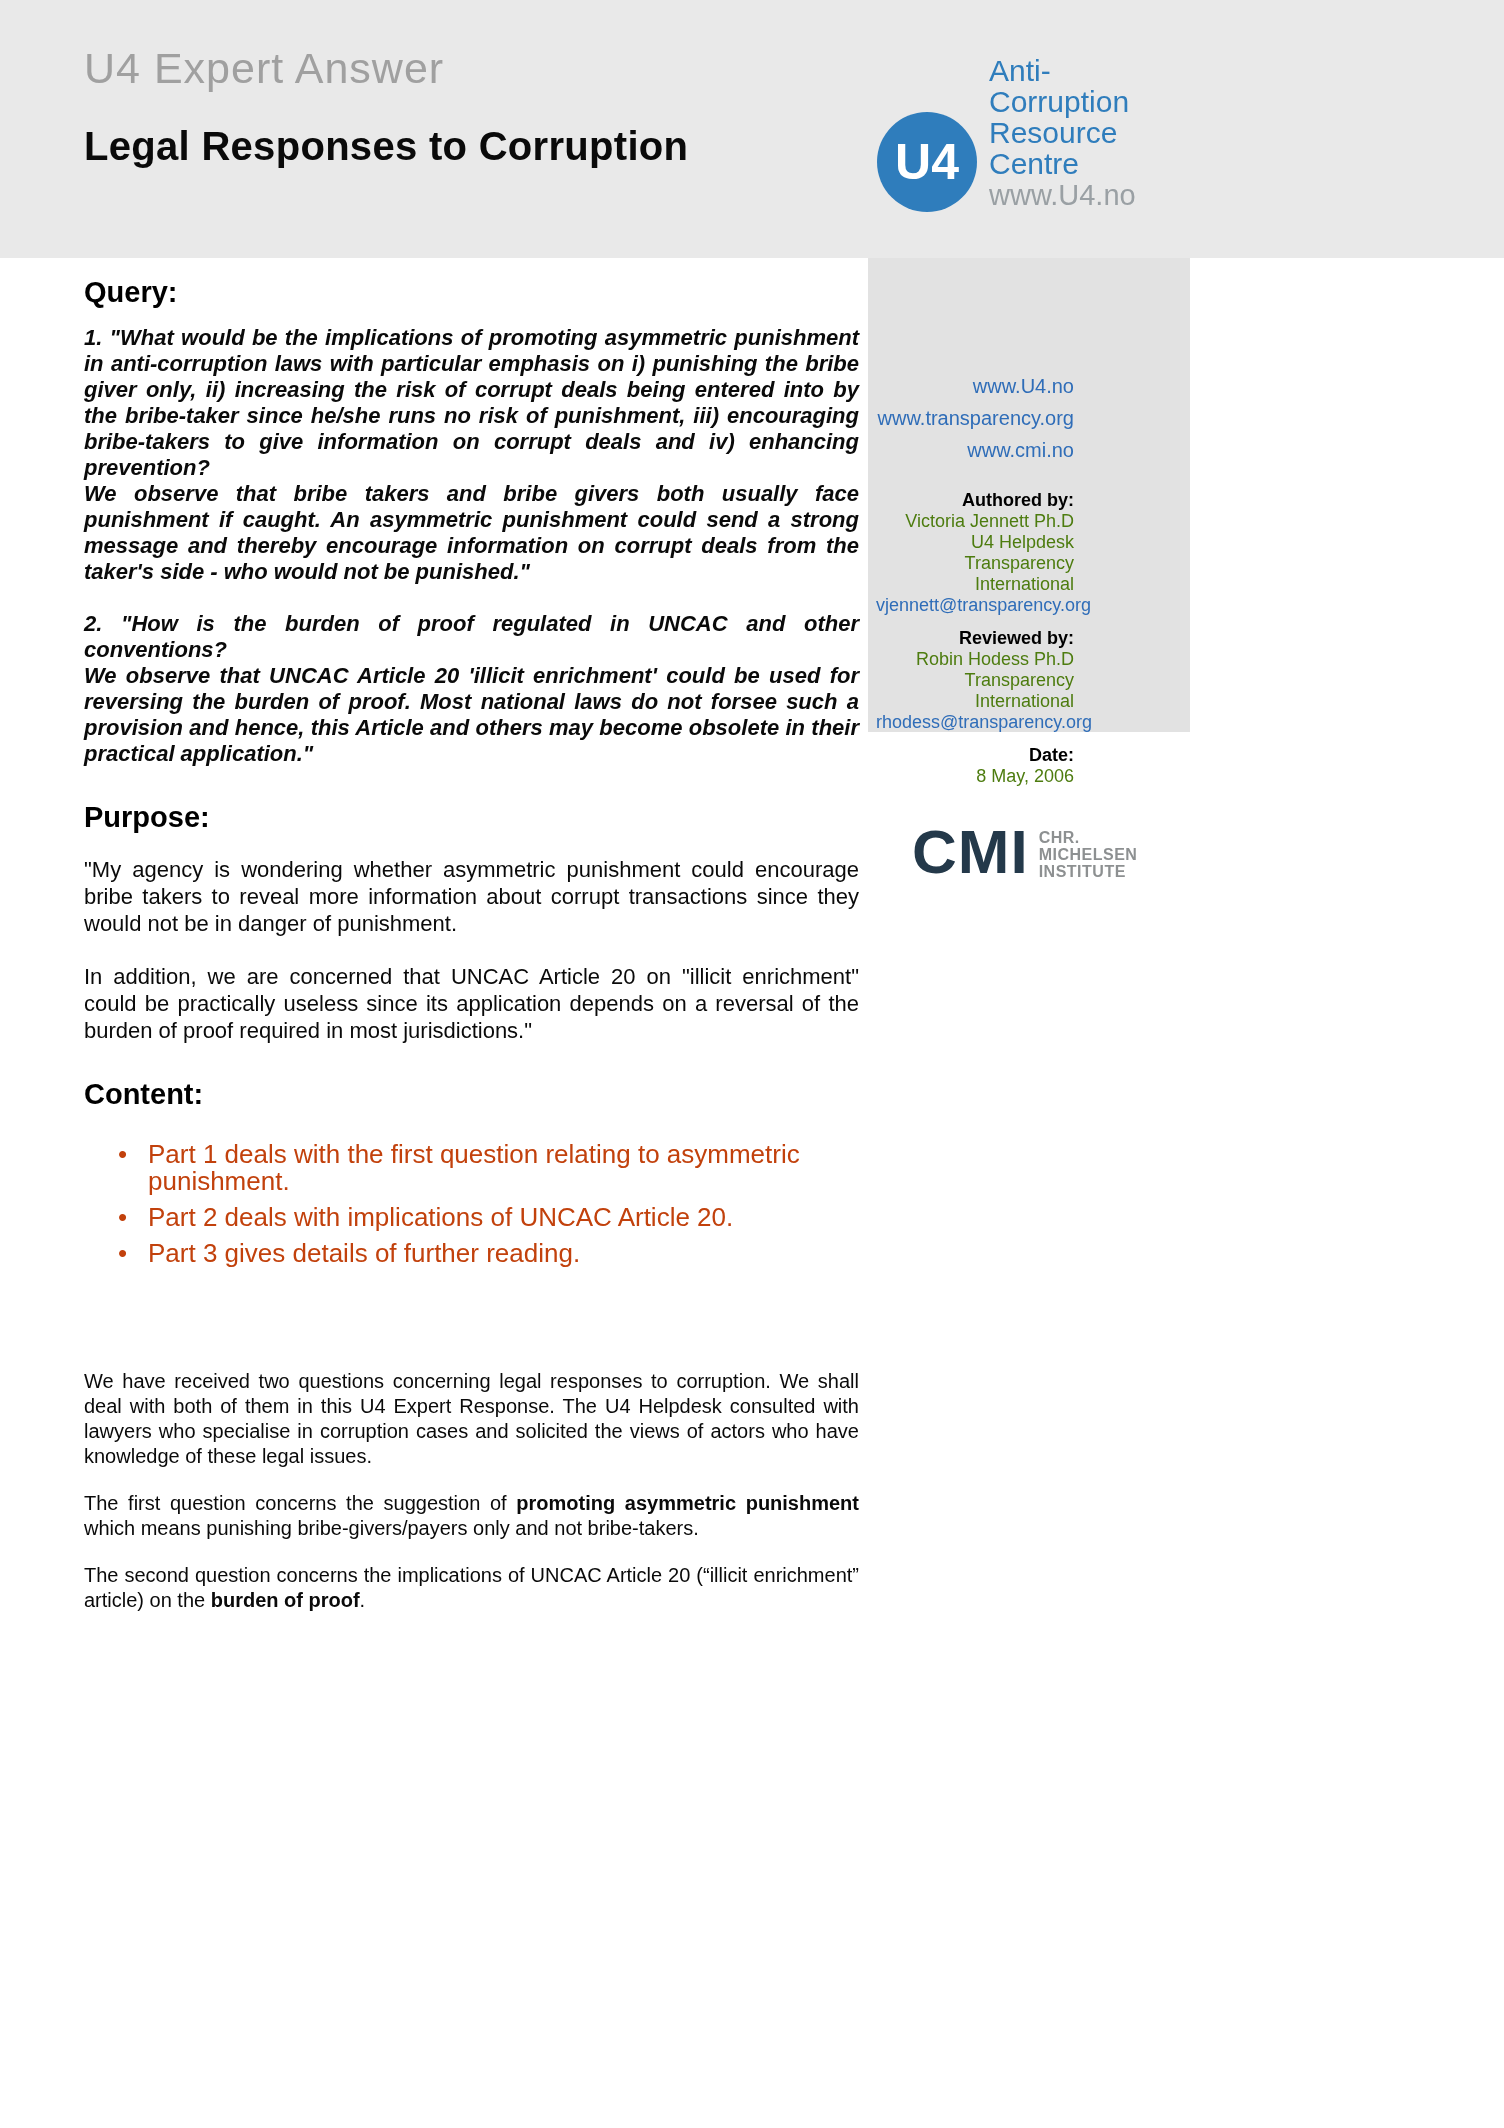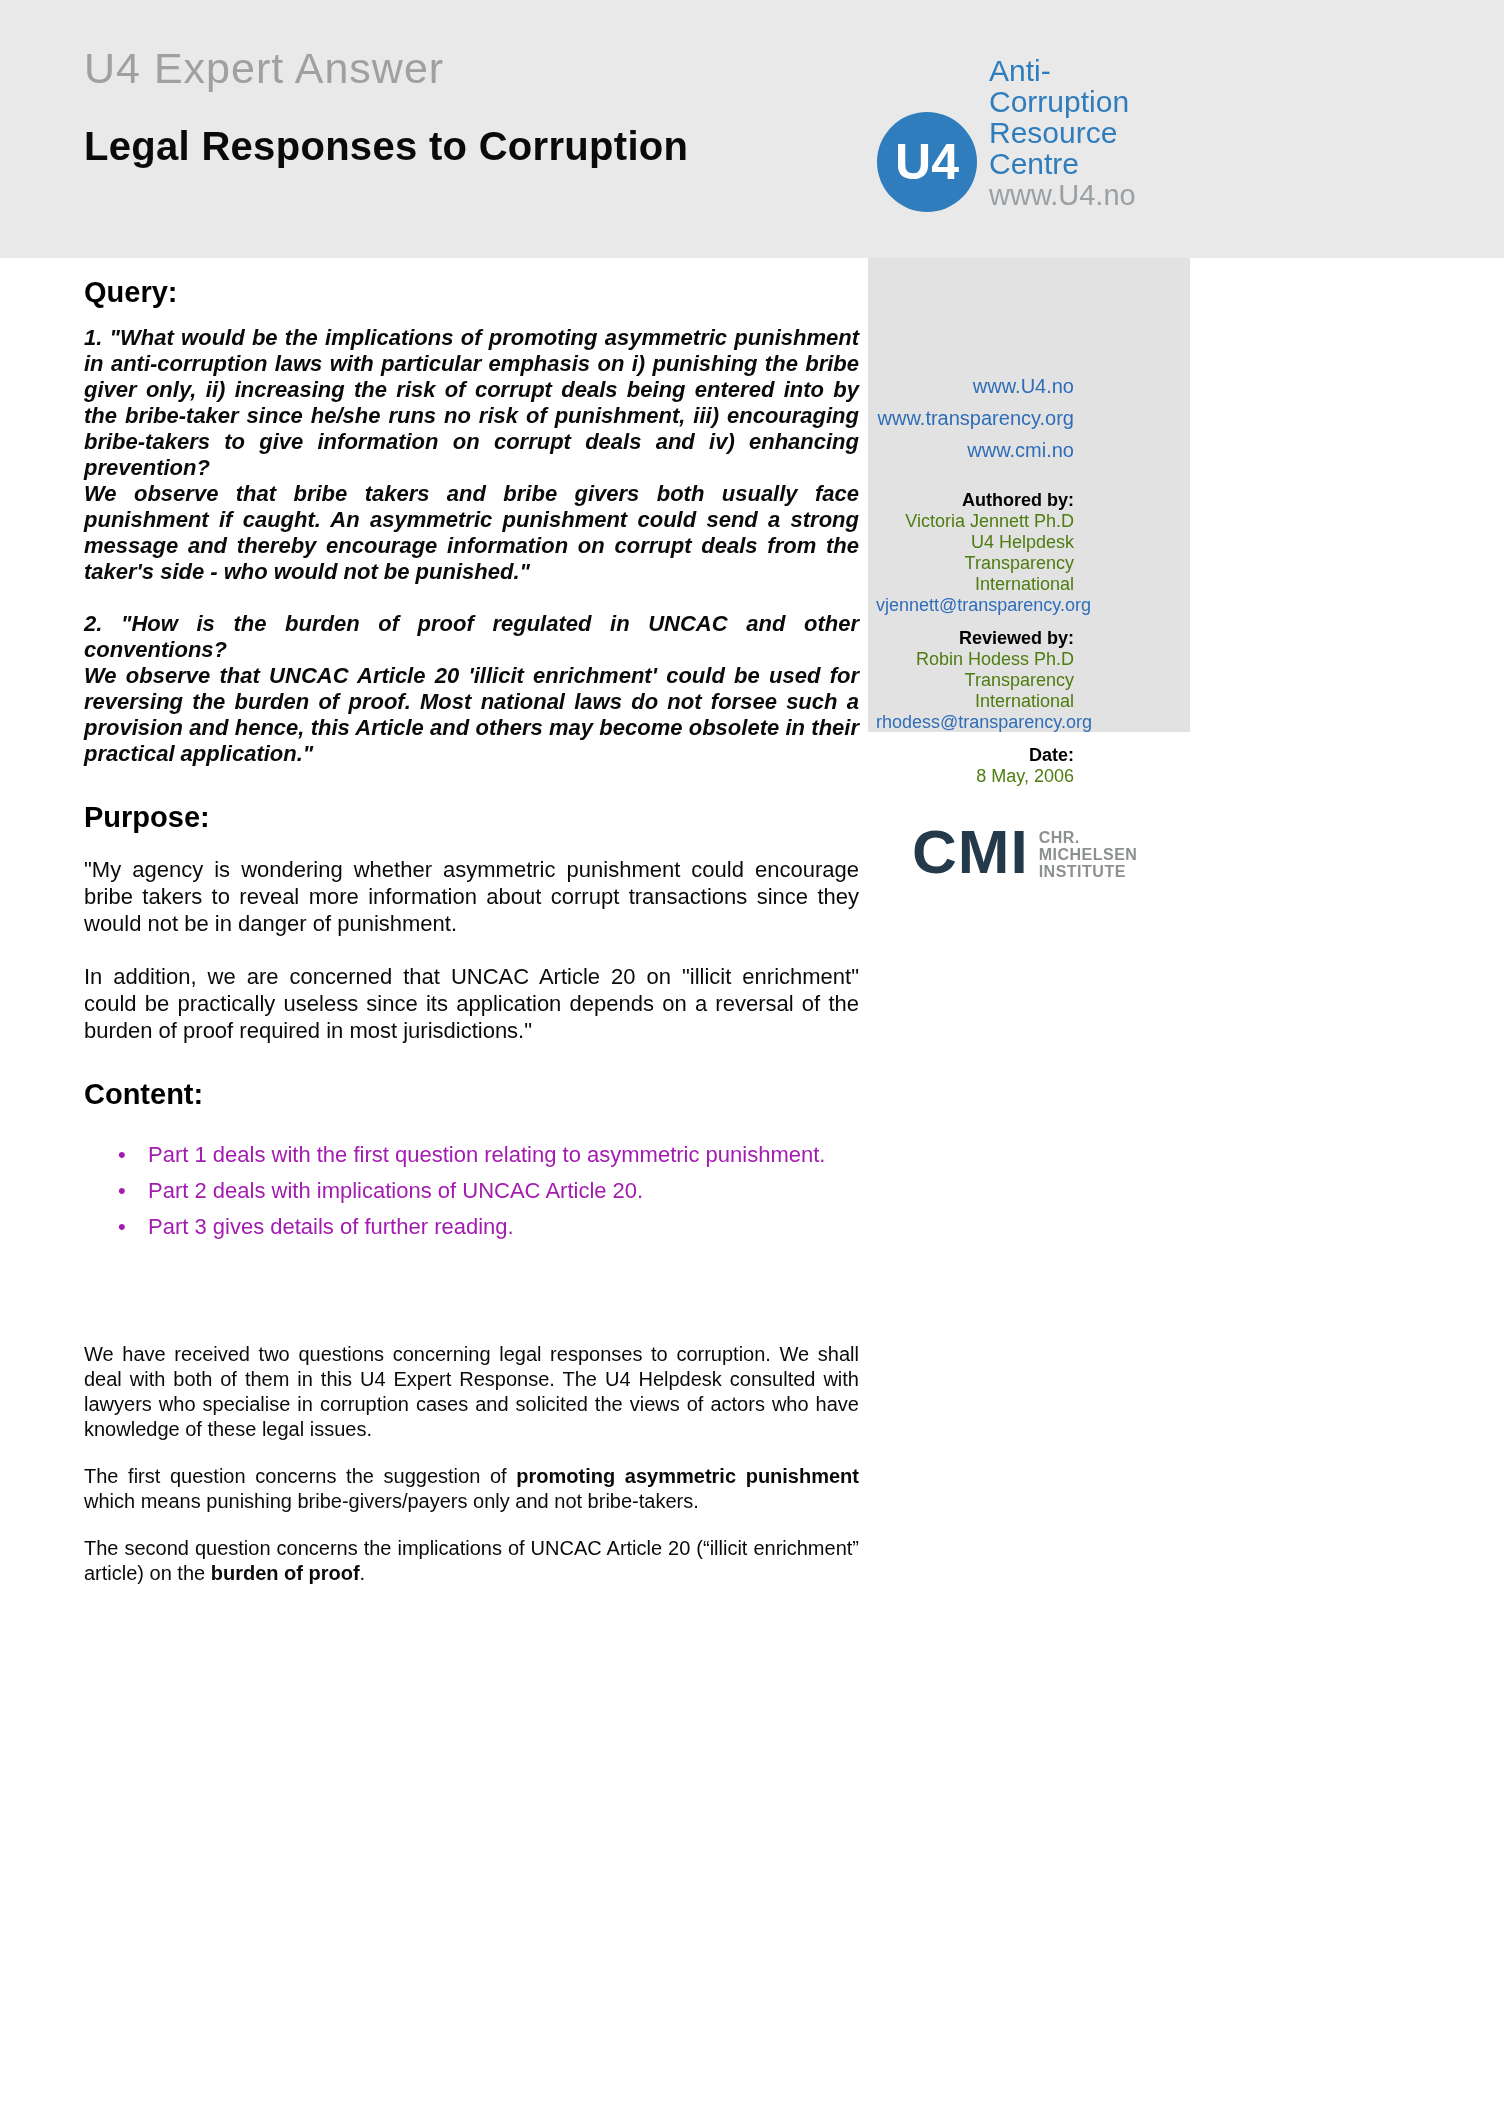--- a/index.html
+++ b/index.html
@@ -51,21 +51,21 @@
   #query-heading { margin-top:18px; }
   .q-text { font-size:22px; font-weight:700; font-style:italic; line-height:26px; text-align:justify; color:#0a0a0a; }
   .q-para1 { margin-top:16px; }
   .q-para2 { margin-top:26px; }
   #purpose-heading { margin-top:34px; }
   .body-text { font-size:22px; line-height:27px; text-align:justify; color:#0a0a0a; }
   .purpose-p1 { margin-top:22px; }
   .purpose-p2 { margin-top:26px; }
   #content-heading { margin-top:34px; }
   .content-list { list-style:none; margin-top:30px; padding-left:34px; }
-  .content-list li { position:relative; padding-left:30px; font-size:22px; line-height:27px; margin-bottom:9px; color:#a21caf; }
+  .content-list li { position:relative; padding-left:30px; font-size:26px; line-height:27px; margin-bottom:9px; color:#c2410c; }
   .content-list li::before { content:"\2022"; position:absolute; left:0; top:0; }
   .closing { font-size:20px; line-height:25px; text-align:justify; color:#0a0a0a; }
   .closing-p1 { margin-top:102px; }
   .closing-p2, .closing-p3 { margin-top:22px; }
   .closing strong { font-weight:700; }
 </style>
 </head>
 <body>
 
 <div class="page">

